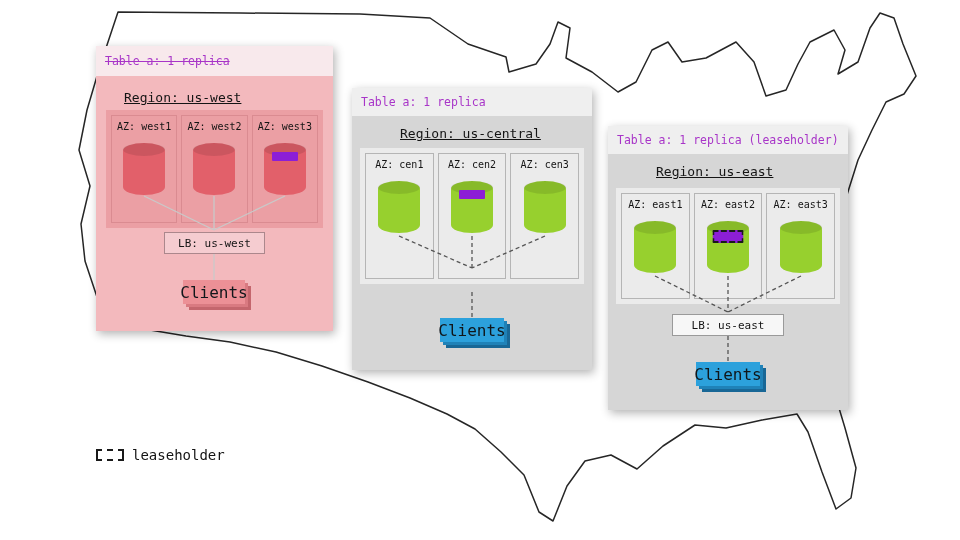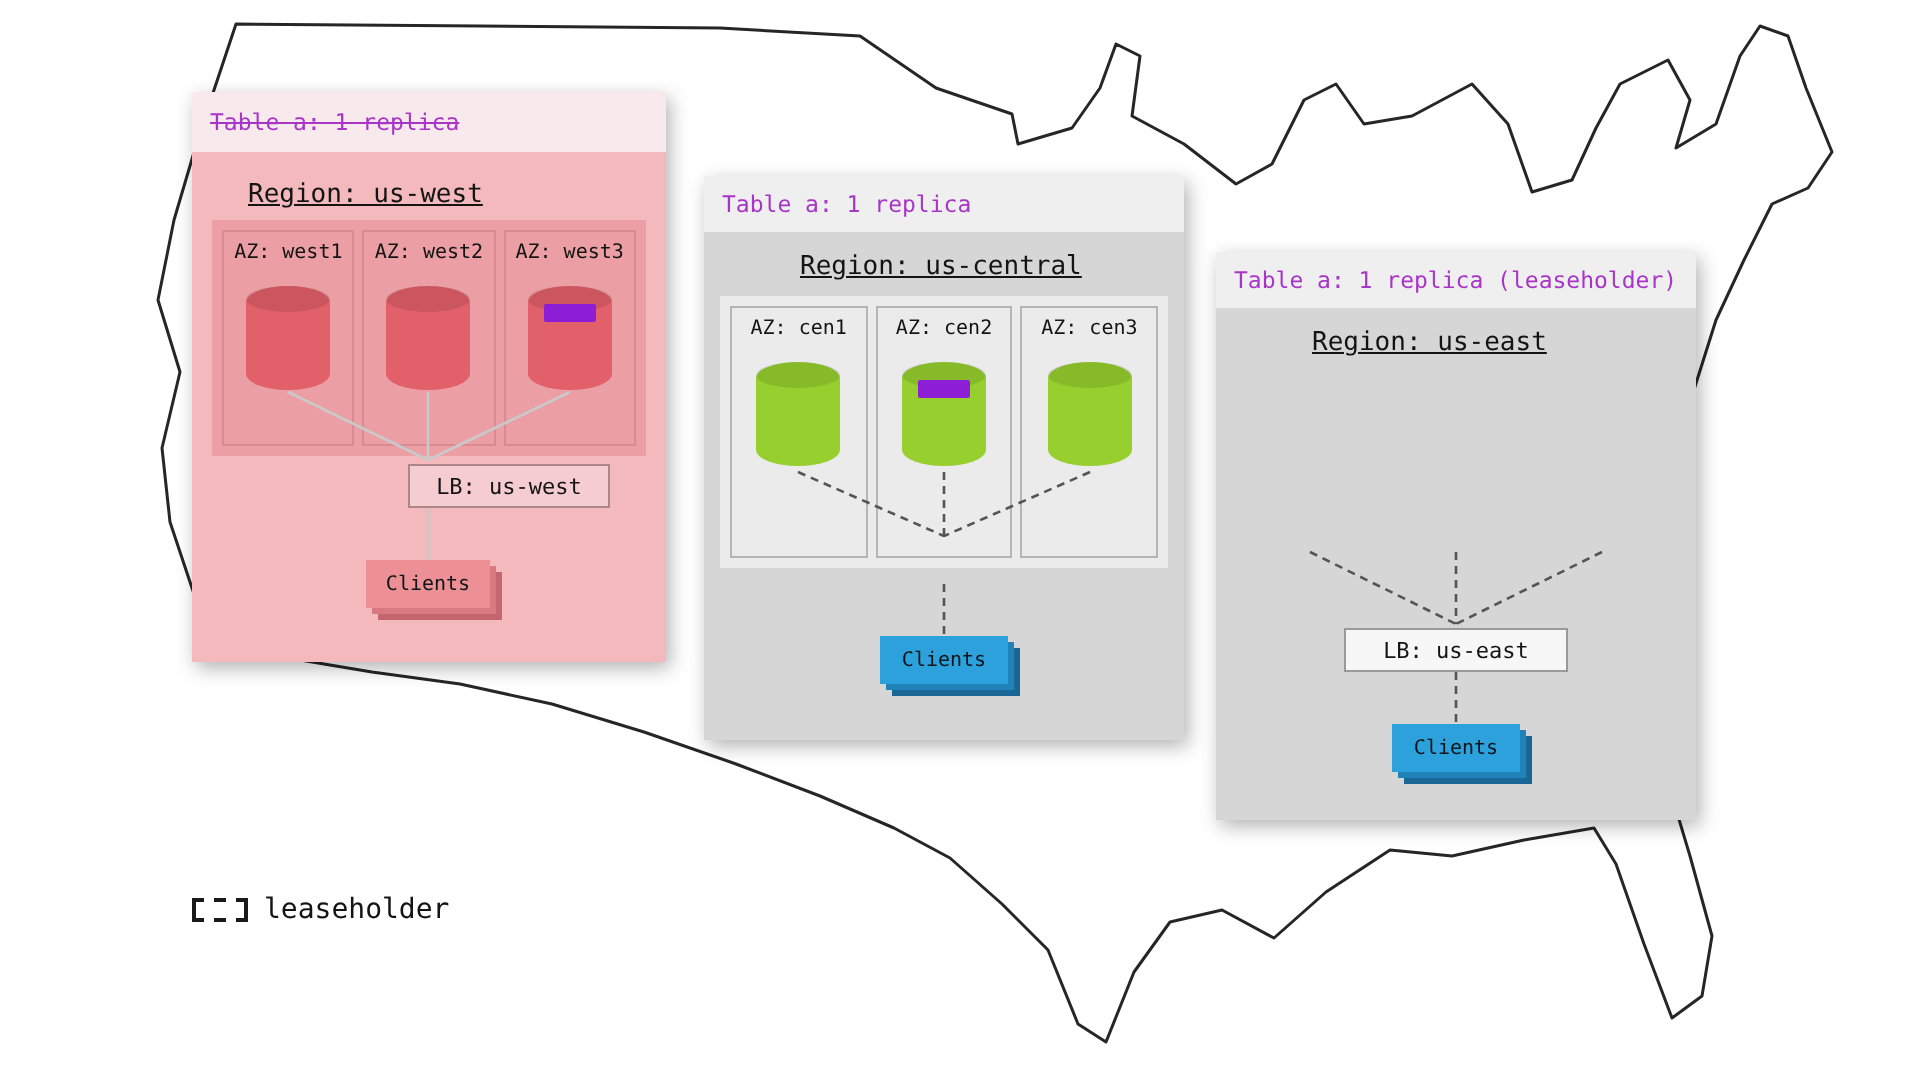--- a/index.html
+++ b/index.html
@@ -48,26 +48,26 @@
   .replica {
     position:absolute; left:50%; top:9px; transform:translateX(-50%);
     width:26px; height:9px; background:#8c1ed6; border-radius:1px; z-index:2;
   }
   .replica-leaseholder { width:31px; height:13px; border:2px dashed #1a1a1a; background:#8c1ed6; }
 
   .lb-box {
     position:absolute; font-size:11px; display:flex; align-items:center; justify-content:center;
     border:1px solid #9a9a9a; background:#f7f7f7; color:#141414; white-space:nowrap;
   }
-  .panel-west .lb-box    { left:68px; top:186px; width:101px; height:22px; background:#f5ccd0; border-color:#ab878c;margin-left:40px; }
+  .panel-west .lb-box    { left:68px; top:186px; width:101px; height:22px; background:#f5ccd0; border-color:#ab878c; }
   .panel-central .lb-box { left:64px; top:182px; width:112px; height:22px; }
   .panel-east .lb-box    { left:64px; top:188px; width:112px; height:22px; }
 
   .clients-box {
-    position:absolute; font-size:10px; display:flex; align-items:center; justify-content:center;
+    position:absolute; font-size:16px; display:flex; align-items:center; justify-content:center;
     color:#10161a; white-space:nowrap;
   }
   .panel-west .clients-box {
     left:87px; top:234px; width:62px; height:24px; background:#ec9096;
     box-shadow:3px 3px 0 0 #d97a81, 6px 6px 0 0 #c4666d;
   }
   .panel-central .clients-box, .panel-east .clients-box {
     width:64px; height:24px; background:#2ca1dc;
     box-shadow:3px 3px 0 0 #1f82b8, 6px 6px 0 0 #186796;
   }
@@ -151,20 +151,36 @@
 
     <div class="clients-box">Clients</div>
   </section>
 
   <section class="panel panel-east">
     <div class="panel-header">
       <span>Table a: 1 replica (leaseholder)</span>
     </div>
     <div class="region-title">Region: us-east</div>
 
+    <div class="az-container">
+      <div class="az">
+        <div class="az-label">AZ: east1</div>
+        <div class="cyl cyl-green"></div>
+      </div>
+      <div class="az">
+        <div class="az-label">AZ: east2</div>
+        <div class="cyl cyl-green">
+          <div class="replica replica-leaseholder"></div>
+        </div>
+      </div>
+      <div class="az">
+        <div class="az-label">AZ: east3</div>
+        <div class="cyl cyl-green"></div>
+      </div>
+    </div>
 
     <svg class="connectors" width="240" height="284">
       <path d="M47 150 L120 186 M120 150 L120 186 M193 150 L120 186" stroke="#555555" stroke-width="1.3" fill="none" stroke-dasharray="4 3"></path>
       <path d="M120 210 L120 236" stroke="#555555" stroke-width="1.3" fill="none" stroke-dasharray="4 3"></path>
     </svg>
 
     <div class="lb-box">LB: us-east</div>
     <div class="clients-box">Clients</div>
   </section>
 

